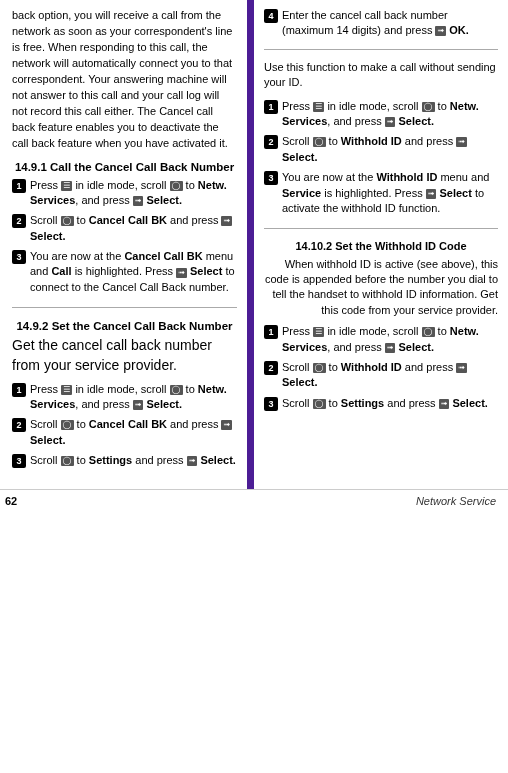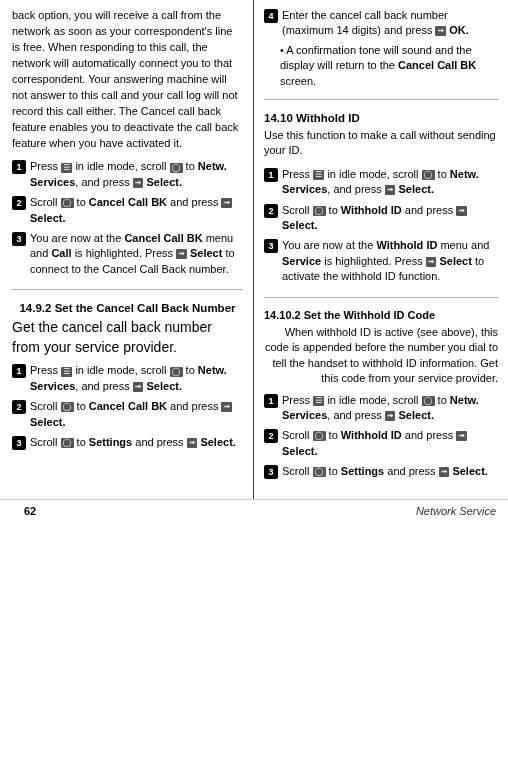--- a/index.html
+++ b/index.html
@@ -20,21 +20,21 @@
     }
     
     .columns {
       display: flex;
       flex-direction: row;
       flex: 1;
     }
     .col-left {
       width: 254px;
       padding: 8px 10px 8px 12px;
-      border-right: 1px solid #4c1d95;
+      border-right: 7px solid #4c1d95;
     }
     .col-right {
       width: 254px;
       padding: 8px 10px 8px 10px;
     }
     .section {
       margin-bottom: 12px;
     }
     .section-title {
       font-weight: bold;
@@ -84,21 +84,21 @@
       font-size: 11px;
       margin-top: 3px;
     }
     .bullet::before {
       content: "• ";
     }
     .footer {
       display: flex;
       justify-content: space-between;
       align-items: center;
-      padding: 4px 12px 4px 24px;
+      padding: 4px 12px 4px 5px;
       border-top: 1px solid #ccc;
     }
     .footer-page {
       font-size: 11px;
       font-weight: bold;
     }
     .footer-title {
       font-size: 11px;
       font-style: italic;
       color: #333;
@@ -137,20 +137,21 @@
 </head>
 <body>
 
 <div class="page">
   <div class="columns">
 
     <div class="col-left">
       <p class="intro-text">back option, you will receive a call from the network as soon as your correspondent's line is free. When responding to this call, the network will automatically connect you to that correspondent. Your answering machine will not answer to this call and your call log will not record this call either. The Cancel call back feature enables you to deactivate the call back feature when you have activated it.</p>
 
       <div class="section">
+        <div class="section-title">14.9.1  Call the Cancel Call Back Number</div>
 
         <div class="step">
           <span class="step-num">1</span>
           <span class="step-text">
             Press <span class="icon-menu">☰</span> in idle mode, scroll <span class="icon-menu">◯</span> to <b>Netw. Services</b>, and press <span class="icon-select">➟</span> <b>Select.</b>
           </span>
         </div>
 
         <div class="step">
           <span class="step-num">2</span>
@@ -197,28 +198,24 @@
     </div>
 
     <div class="col-right">
 
       <div class="step step4-item">
         <span class="step-num">4</span>
         <span class="step-text">
           Enter the cancel call back number (maximum 14 digits) and press <span class="icon-select">➟</span> <b>OK.</b>
         </span>
       </div>
-      <div class="bullet">
-        A confirmation tone will sound and the display will return to the <b>Cancel Call BK</b> screen.
-      </div>
 
       <hr class="divider">
 
       <div class="section">
-        <div style="font-weight:bold; font-size:11.5px; margin-bottom:2px;">14.10  Withhold ID</div>
         <div style="font-size:11px; margin-bottom:8px;">Use this function to make a call without sending your ID.</div>
 
         <div class="section">
 
           <div class="step">
             <span class="step-num">1</span>
             <span class="step-text">
               Press <span class="icon-menu">☰</span> in idle mode, scroll <span class="icon-menu">◯</span> to <b>Netw. Services</b>, and press <span class="icon-select">➟</span> <b>Select.</b>
             </span>
           </div>
@@ -234,21 +231,21 @@
             <span class="step-num">3</span>
             <span class="step-text">
               You are now at the <b>Withhold ID</b> menu and <b>Service</b> is highlighted. Press <span class="icon-select">➟</span> <b>Select</b> to activate the withhold ID function.
             </span>
           </div>
         </div>
 
         <hr class="divider">
 
         <div class="section">
-          <div class="section-title" style="text-align:left; font-size:11px;">14.10.2  Set the Withhold ID Code</div>
+          <div class="section-title" style="text-align:center; font-size:11px;">14.10.2  Set the Withhold ID Code</div>
           <div style="font-size:11px; margin-bottom:6px; line-height:1.4;text-align:right;">When withhold ID is active (see above), this code is appended before the number you dial to tell the handset to withhold ID information. Get this code from your service provider.</div>
 
           <div class="step">
             <span class="step-num">1</span>
             <span class="step-text">
               Press <span class="icon-menu">☰</span> in idle mode, scroll <span class="icon-menu">◯</span> to <b>Netw. Services</b>, and press <span class="icon-select">➟</span> <b>Select.</b>
             </span>
           </div>
 
           <div class="step">

